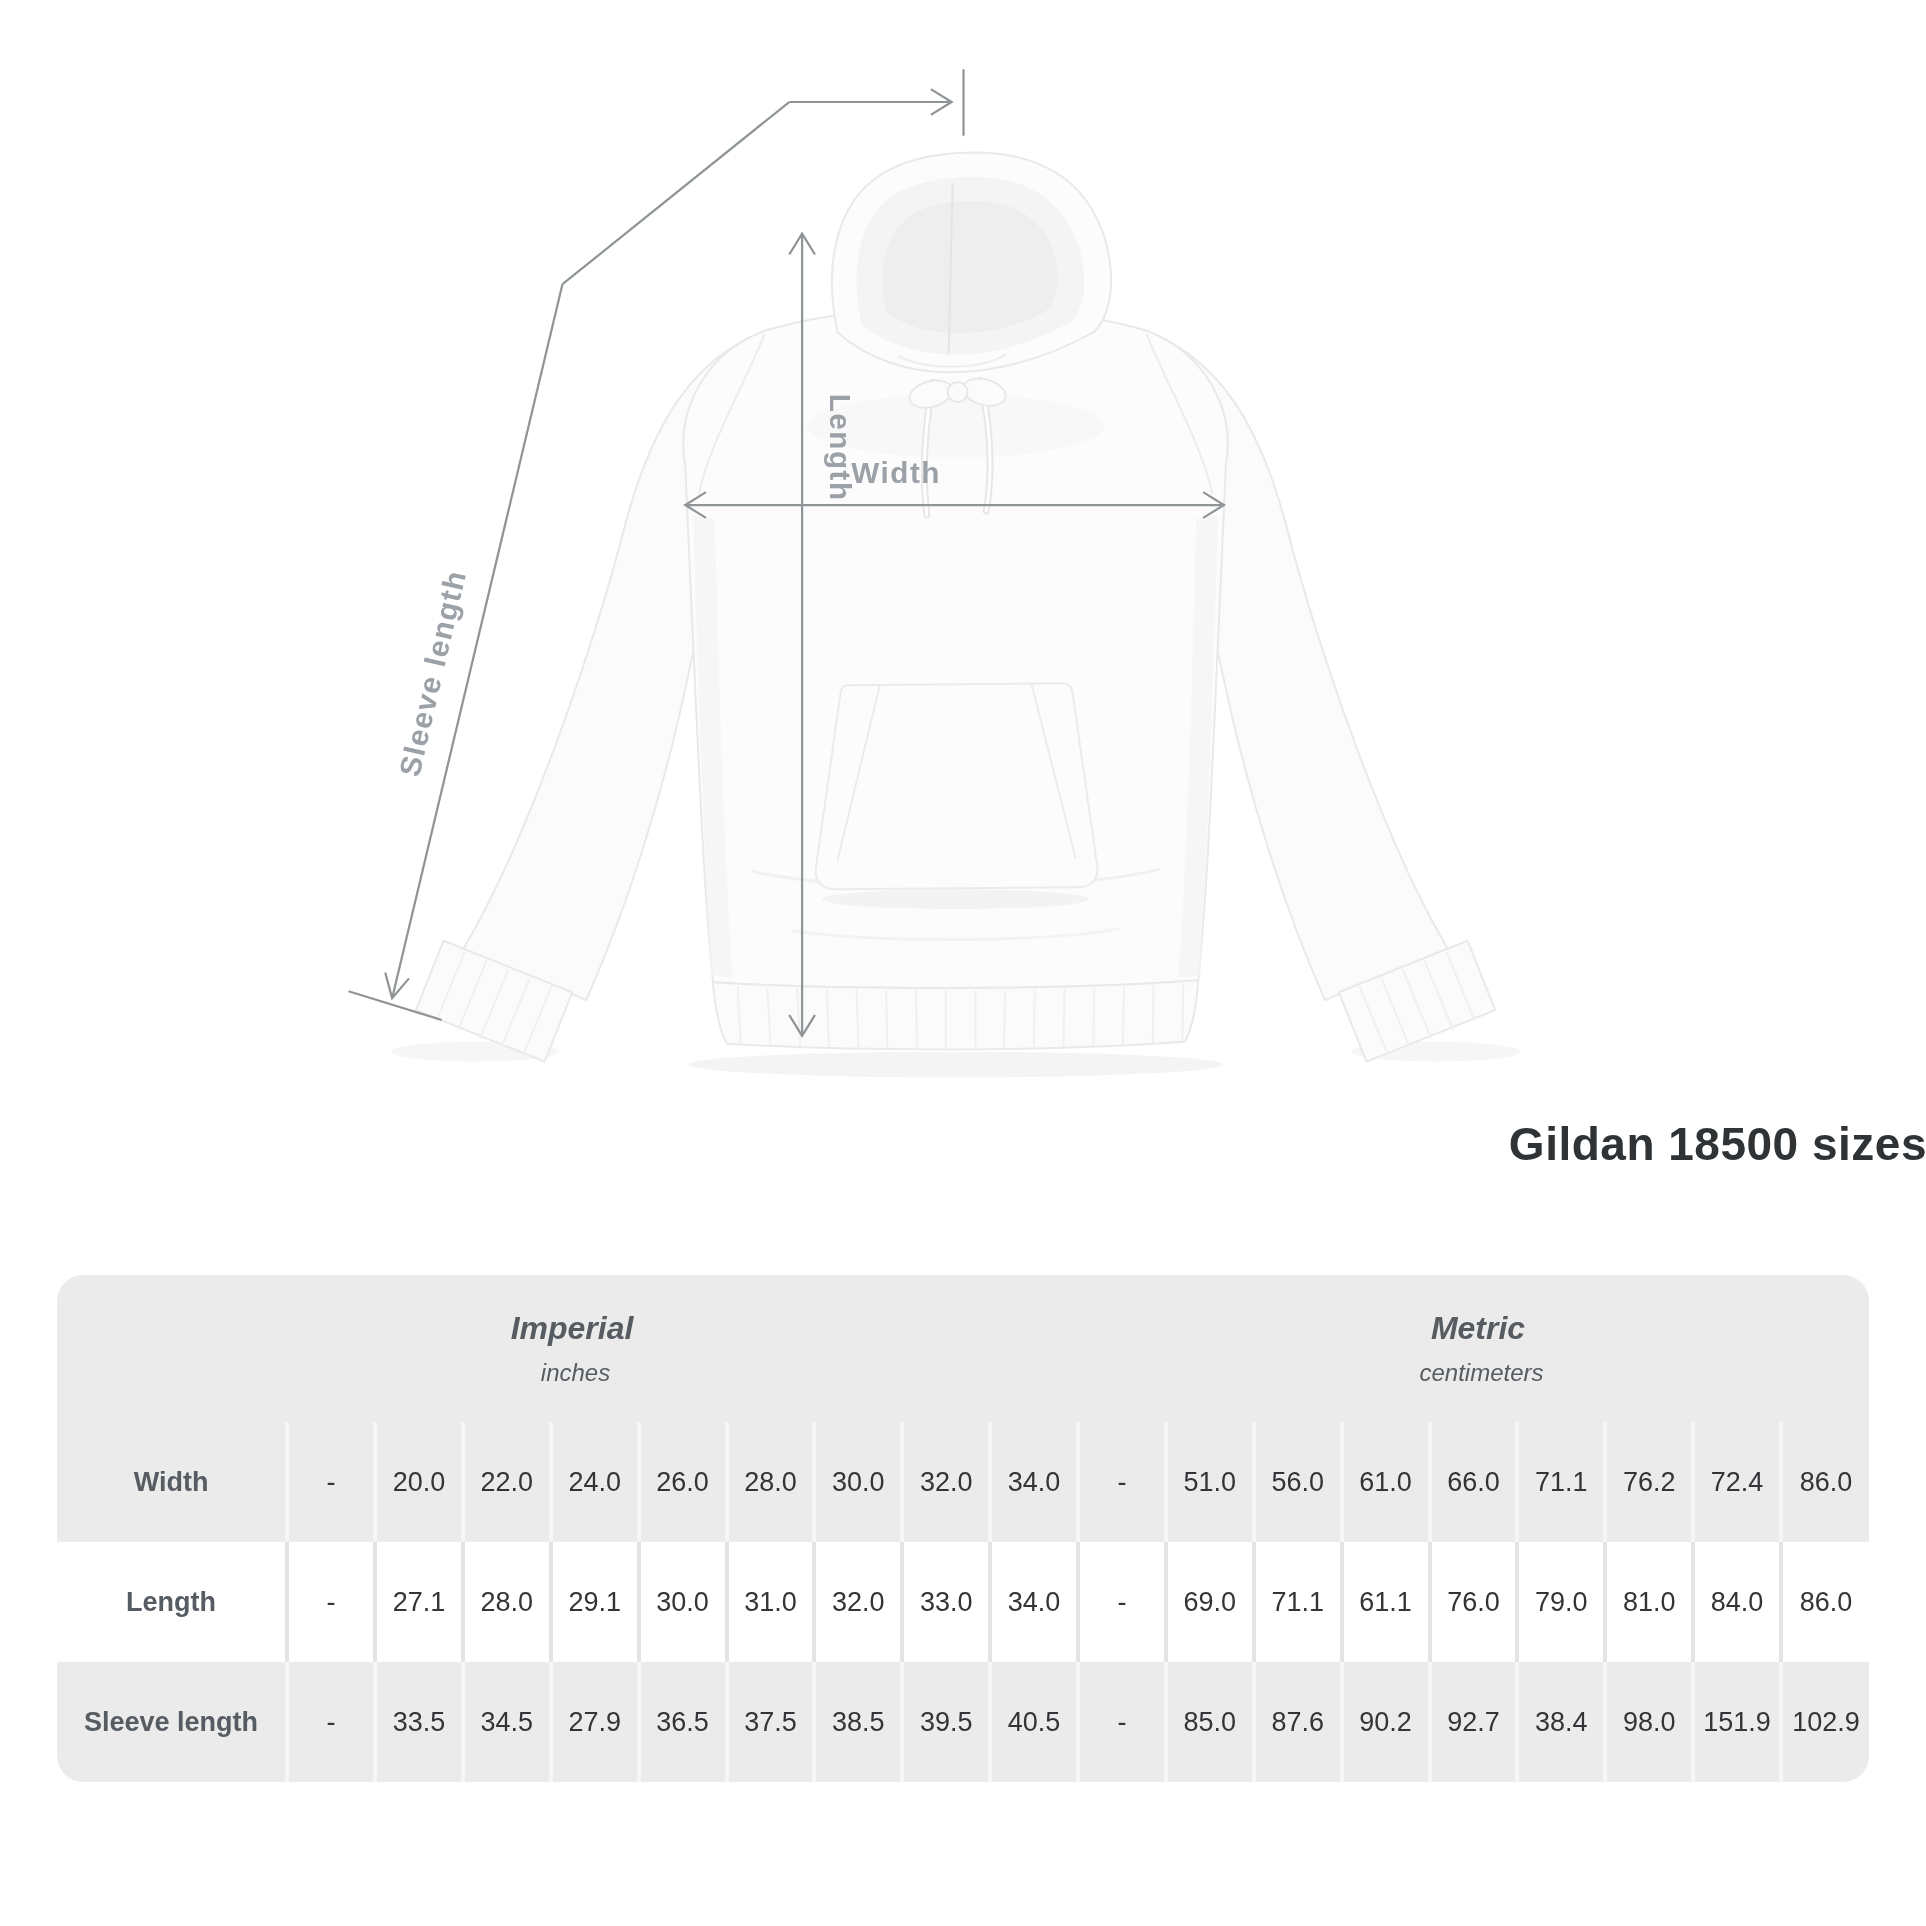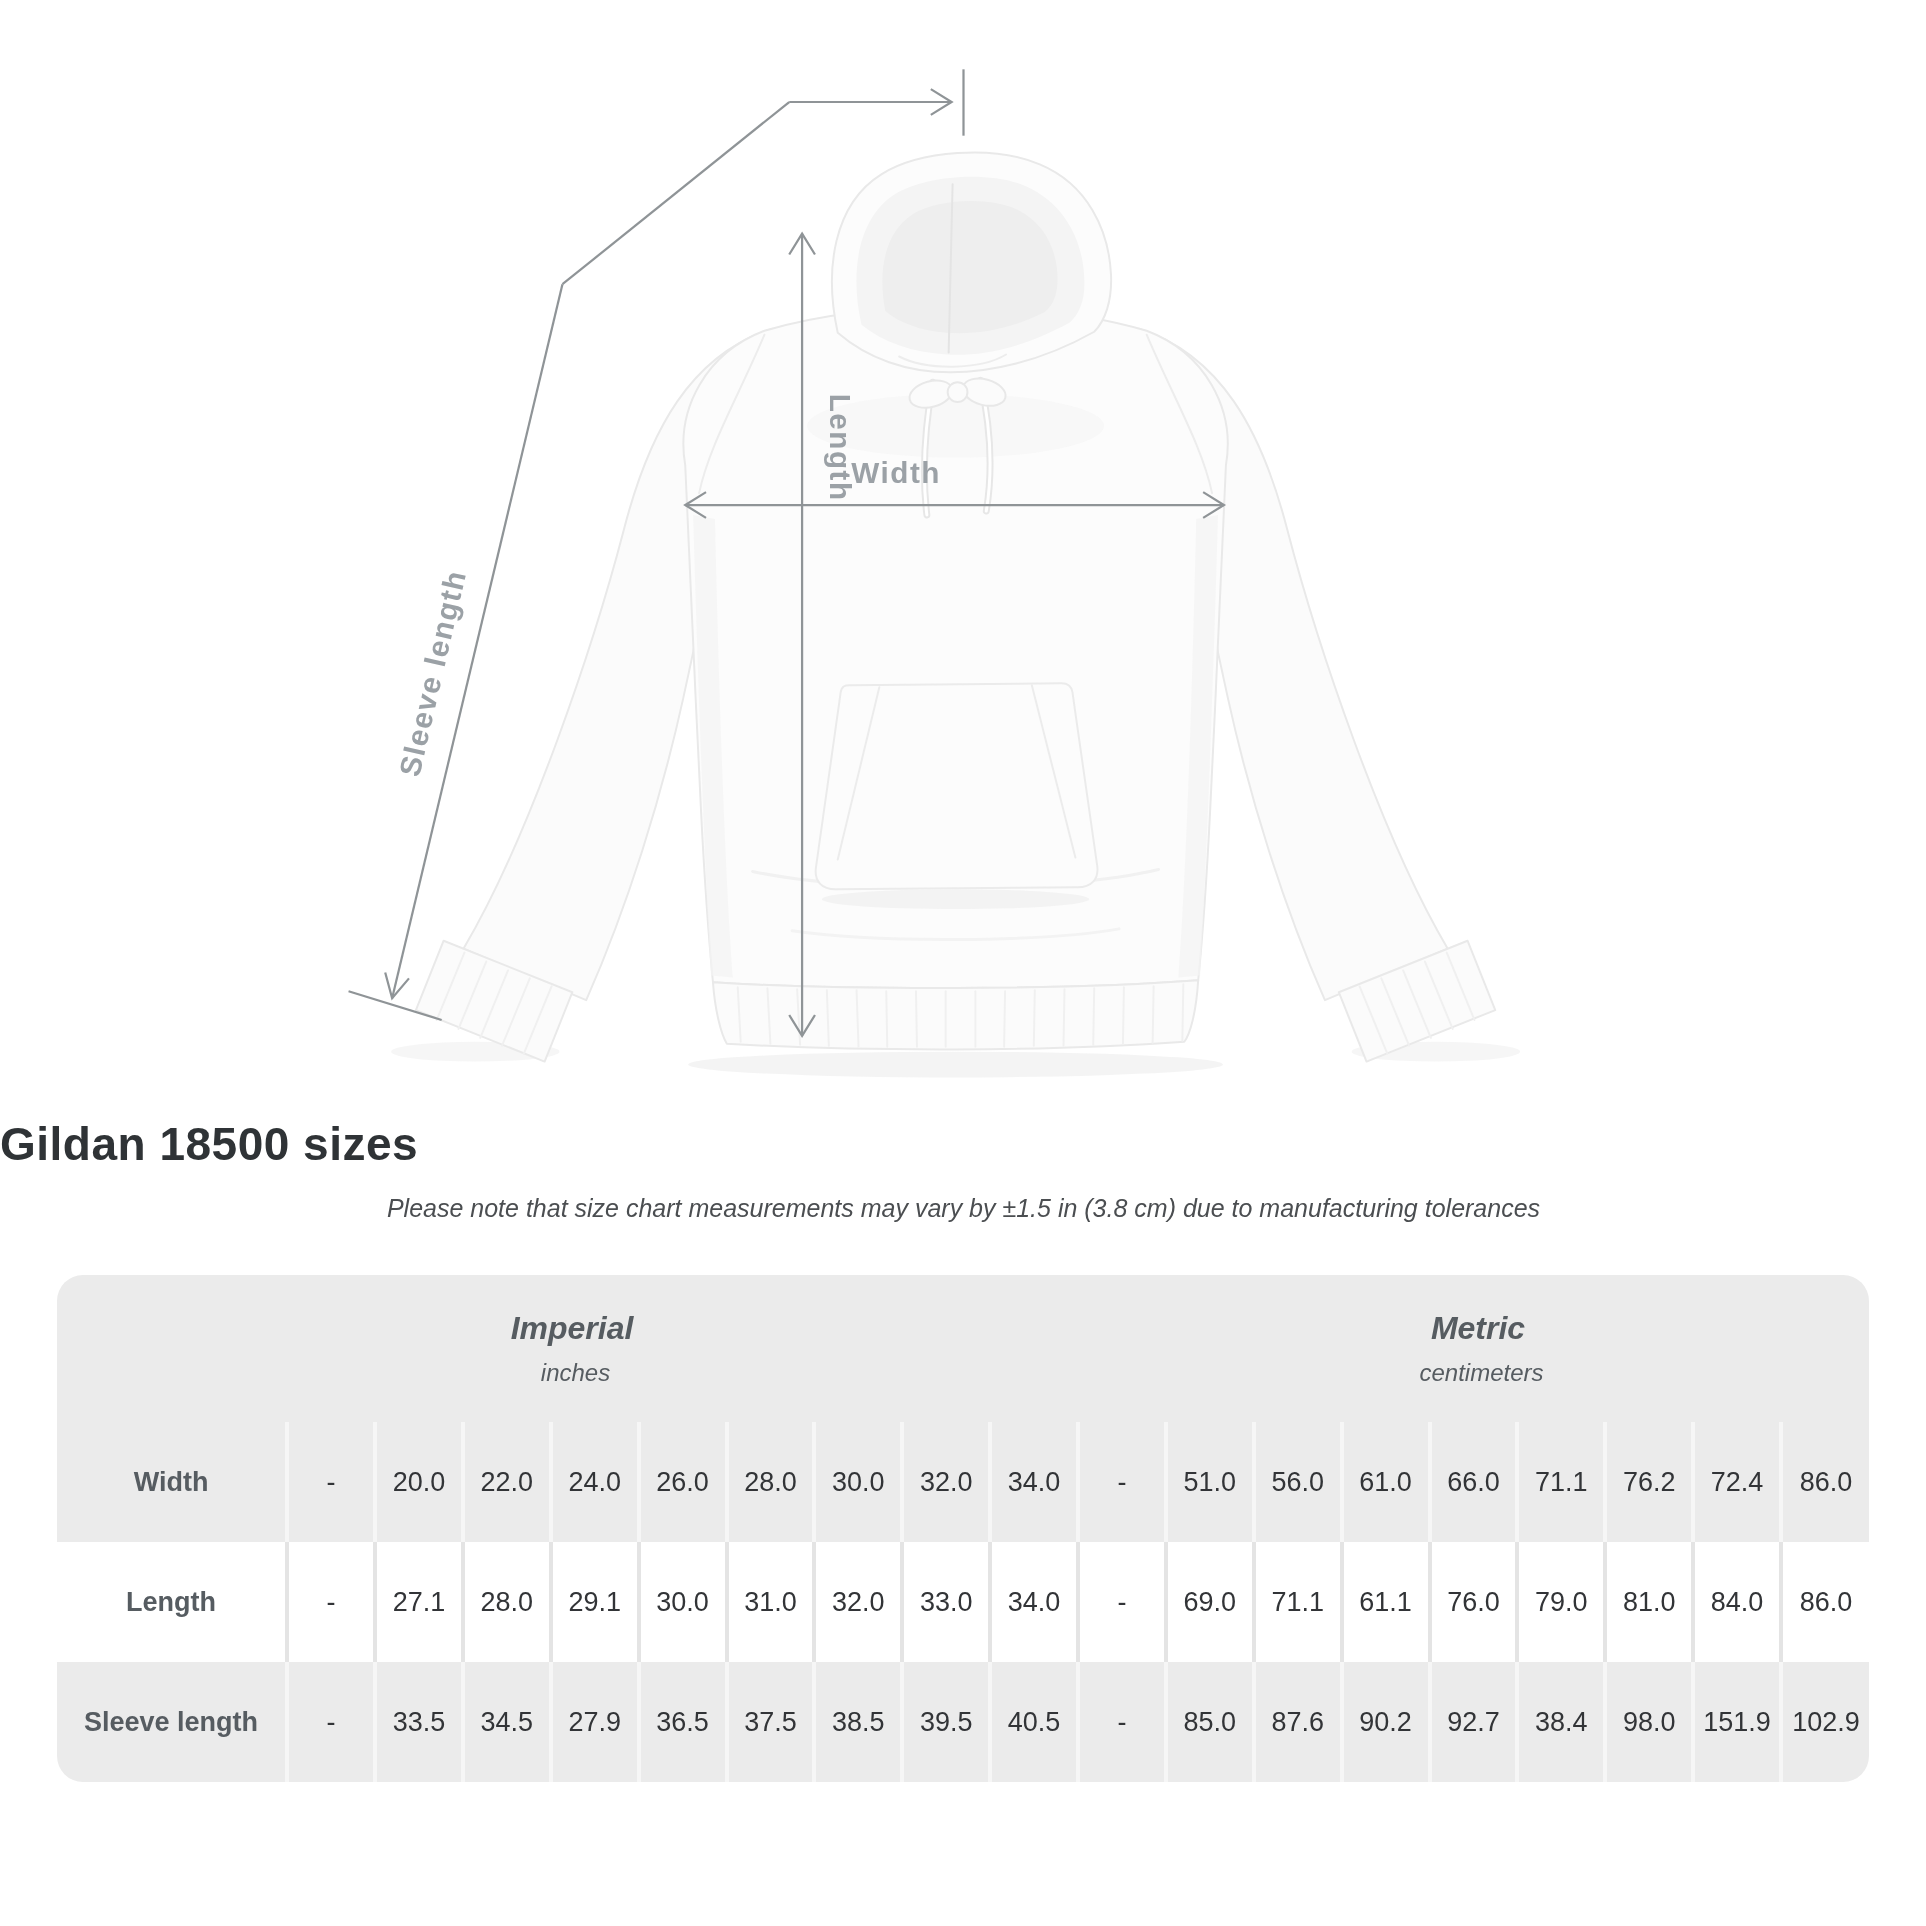--- a/index.html
+++ b/index.html
@@ -1,20 +1,20 @@
 <!DOCTYPE html>
 <html><head>
 <meta charset="utf-8">
 <style>
   html,body{margin:0;padding:0;background:#ffffff;}
   .page{position:relative;width:1927px;height:1927px;background:#ffffff;
         font-family:"Liberation Sans",sans-serif;overflow:hidden;}
   .diagram-svg{position:absolute;top:0;left:0;}
 
-  .title{position:absolute;top:1117px;left:0;width:100%;text-align:left;margin:0;
+  .title{position:absolute;top:1117px;left:0;width:100%;text-align:right;margin:0;
          font-size:46px;font-weight:bold;color:#2f3336;letter-spacing:0.5px;}
   .subtitle{position:absolute;top:1194px;left:0;width:100%;text-align:center;margin:0;
             font-size:25px;font-style:italic;color:#4b4e51;}
 
   .table-wrap{position:absolute;top:1275px;left:57px;width:1812px;
               border-radius:26px;overflow:hidden;}
   table{width:100%;border-collapse:collapse;table-layout:fixed;}
   th,td{padding:0;text-align:center;vertical-align:middle;}
 
   .band-row th{height:147px;background:#ebebeb;border:0;}
@@ -155,21 +155,20 @@
     </g>
 
     <g font-family="Liberation Sans, sans-serif" font-size="30" font-weight="bold" fill="#9ba1a6" letter-spacing="1.5" stroke="none">
       <text x="838" y="452" text-anchor="middle" transform="rotate(90 838 452)">Length</text>
       <text x="905" y="488" text-anchor="middle">Width</text>
       <text x="447" y="682" text-anchor="middle" transform="rotate(-77 447 682)">Sleeve length</text>
     </g>
   </svg>
 
   <h1 class="title">Gildan 18500 sizes</h1>
-  <p class="subtitle">Please note that size chart measurements may vary by ±1.5 in (3.8 cm) due to manufacturing tolerances</p>
 
   <div class="table-wrap">
     <table>
       <colgroup id="cols">
           <col style="width: 12.7%;">
           <col style="width: 4.85%;">
           <col style="width: 4.85%;">
           <col style="width: 4.85%;">
           <col style="width: 4.85%;">
           <col style="width: 4.85%;">

